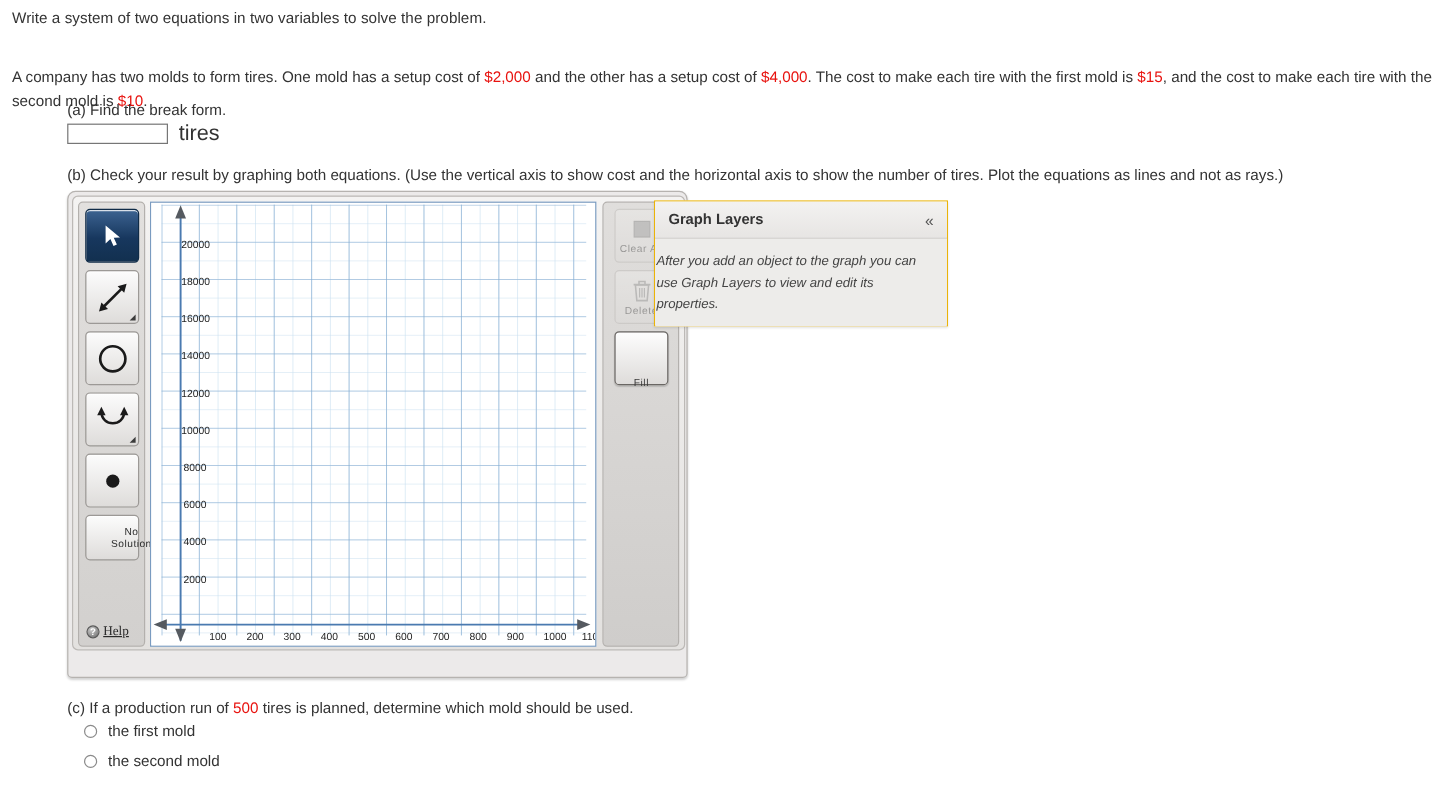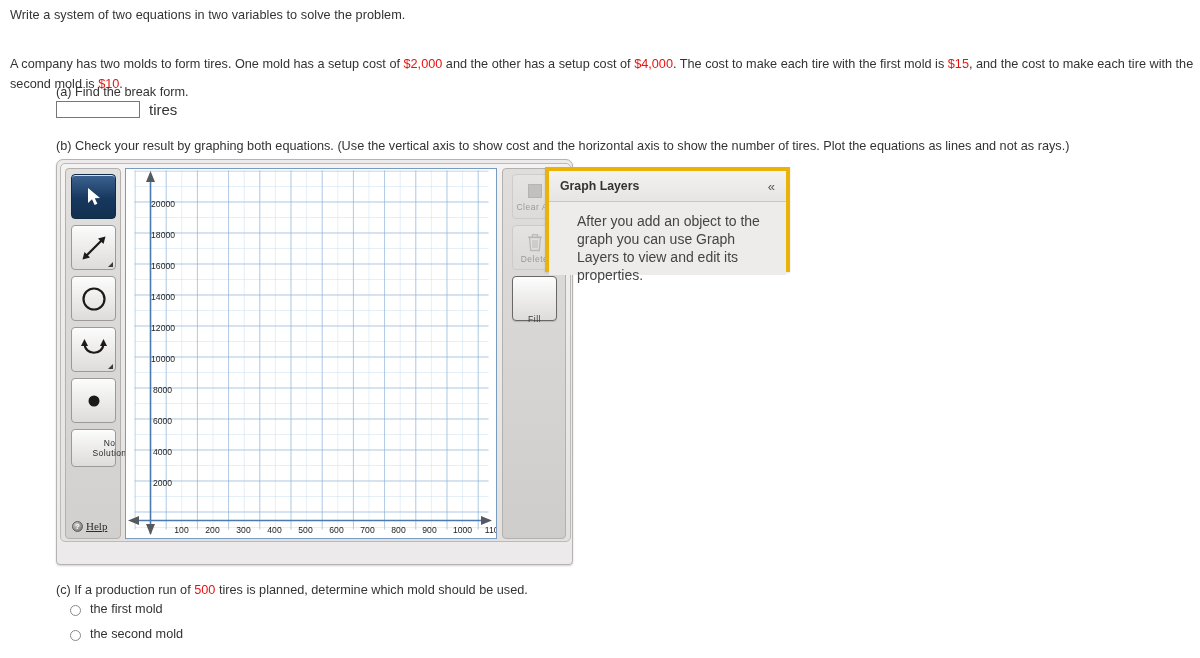--- a/index.html
+++ b/index.html
@@ -30,26 +30,26 @@
   .answer-row { position: absolute; left: 56px; top: 101px; display: flex; align-items: center; }
   .answer-input {
     width: 84px; height: 17px;
     border: 1px solid #767676;
     background: #fff;
     font-family: "Liberation Sans", sans-serif;
     font-size: 12px;
     padding: 0 3px;
     color: #222;
   }
-  .answer-units { margin-left: 9px; font-size: 15px; }
+  .answer-units { margin-left: 9px; font-size: 18px; }
 
   .part-b { position: absolute; left: 56px; top: 139px; font-size: 12.7px; white-space: nowrap; }
 
   .part-c { position: absolute; left: 56px; top: 583px; font-size: 12.7px; }
-  .choice { position: absolute; left: 70px; display: flex; align-items: flex-end; font-size: 12.7px; }
+  .choice { position: absolute; left: 70px; display: flex; align-items: center; font-size: 12.7px; }
   .choice-1 { top: 602px; }
   .choice-2 { top: 627px; }
   .radio {
     width: 11px; height: 11px; border-radius: 50%;
     border: 1px solid #8a8a8a; background: #fff;
     display: inline-block; margin-right: 9px; flex: none;
   }
 
   
   .gtool {
@@ -172,37 +172,38 @@
     font-size: 11.5px; color: #333; font-weight: bold;
   }
   .brand .web { color: #231f20; }
   .brand .assign { color: #e8130f; }
   .brand .gt { color: #333; font-weight: normal; }
 
   
   .layers {
     position: absolute; left: 545px; top: 167px;
     width: 245px; height: 105px;
-    border: 4px solid #eab308;
+    border: 1px solid #eab308;
     background: #ffffff;
     box-shadow: 0 1px 2px rgba(0,0,0,.12);
   }
   .layers-head {
     height: 31px; display: flex; align-items: center; justify-content: space-between;
     padding: 0 11px;
     background: linear-gradient(#f3f2f1, #e7e5e3);
     border-bottom: 1px solid #c9c6c3;
   }
   .layers-title { font-size: 12.3px; font-weight: bold; color: #333; }
   .layers-collapse { font-size: 13px; color: #555; cursor: pointer; line-height: 1; }
   .layers-body {
-    padding: 10px 12px 0 28px;
-    font-size: 14px; color: #444; line-height: 18px;
+    padding: 10px 12px 0 1px;
+    font-size: 11px; color: #444; line-height: 18px;
     background: #edecea;
     height: 73px;
+    font-style: italic;
   }
 </style>
 </head>
 <body>
 
 <div class="page">
 
   <div class="prompt-line">Write a system of two equations in two variables to solve the problem.</div>
 
   <div class="problem-body"><span>A company has two molds to form tires. One mold has a setup cost of </span><span class="num">$2,000</span><span> and the other has a setup cost of </span><span class="num">$4,000</span><span>. The cost to make each tire with the first mold is </span><span class="num">$15</span><span>, and the cost to make each tire with the second mold is </span><span class="num">$10</span><span>.</span></div>

